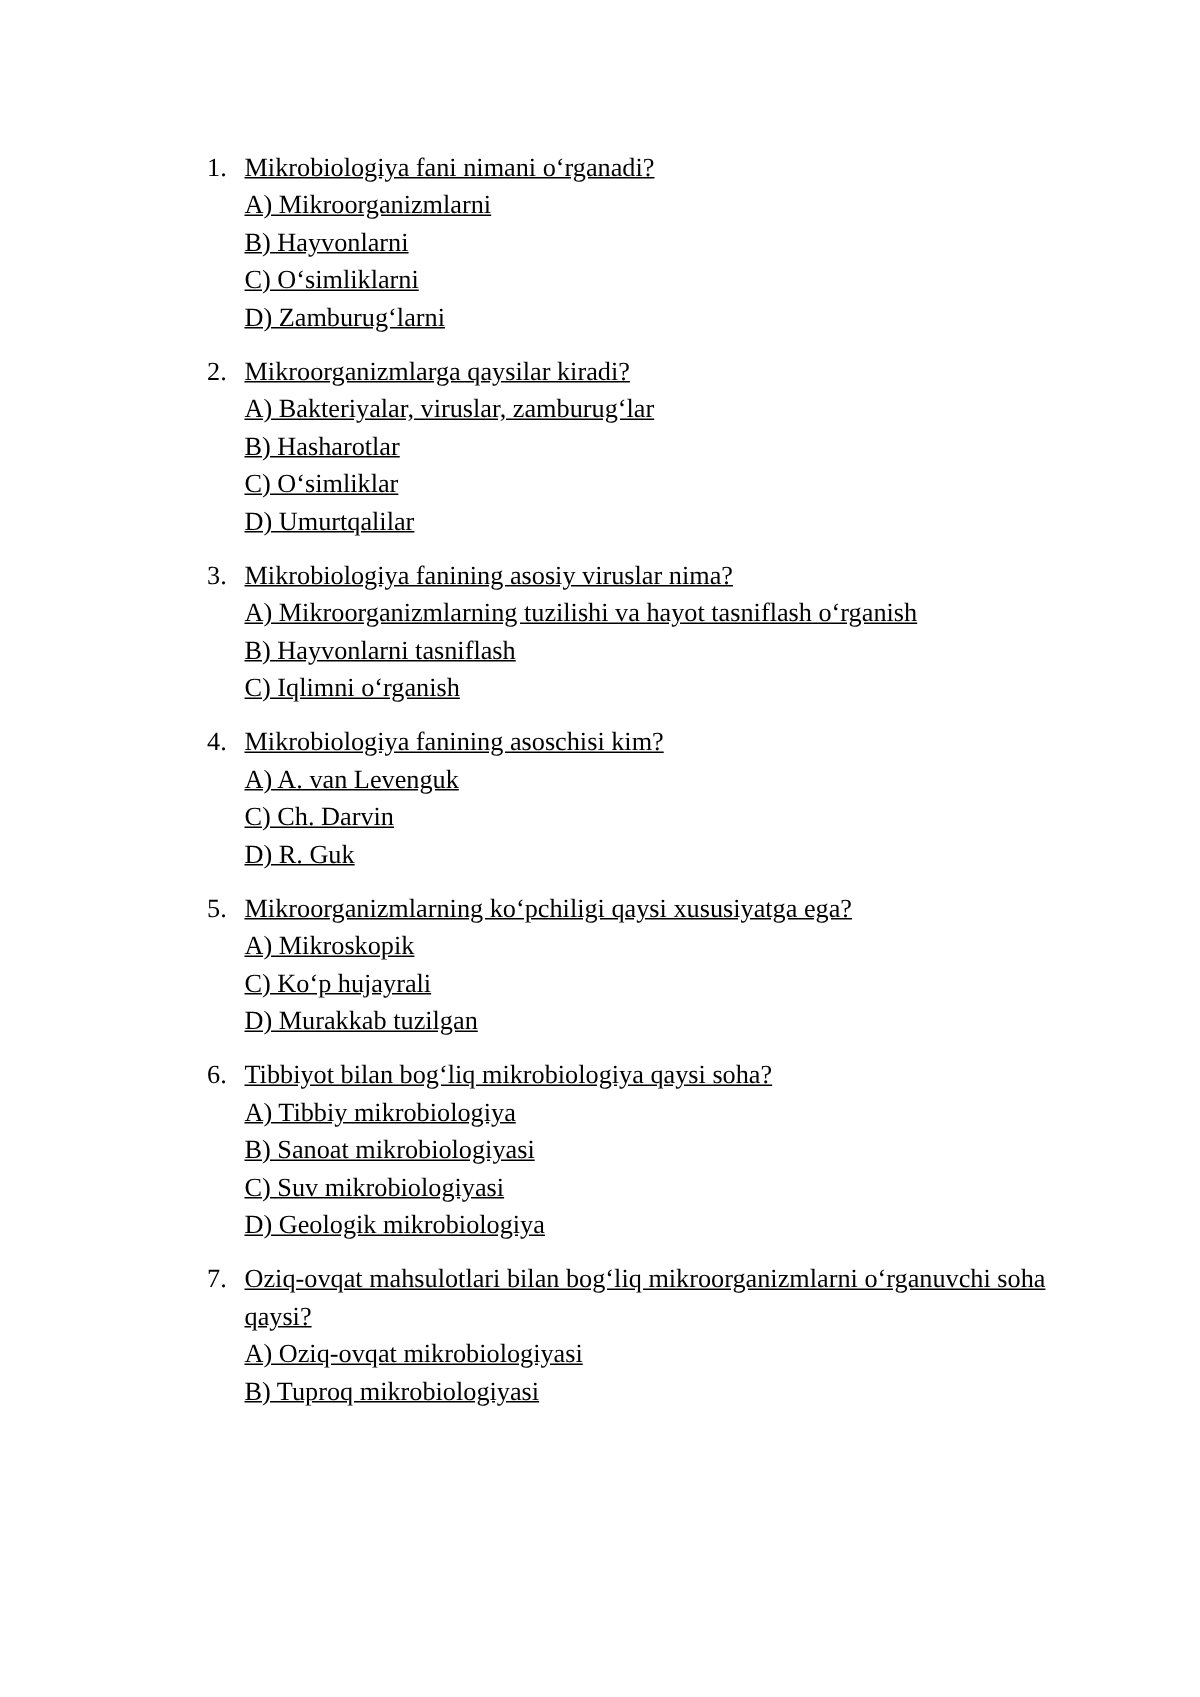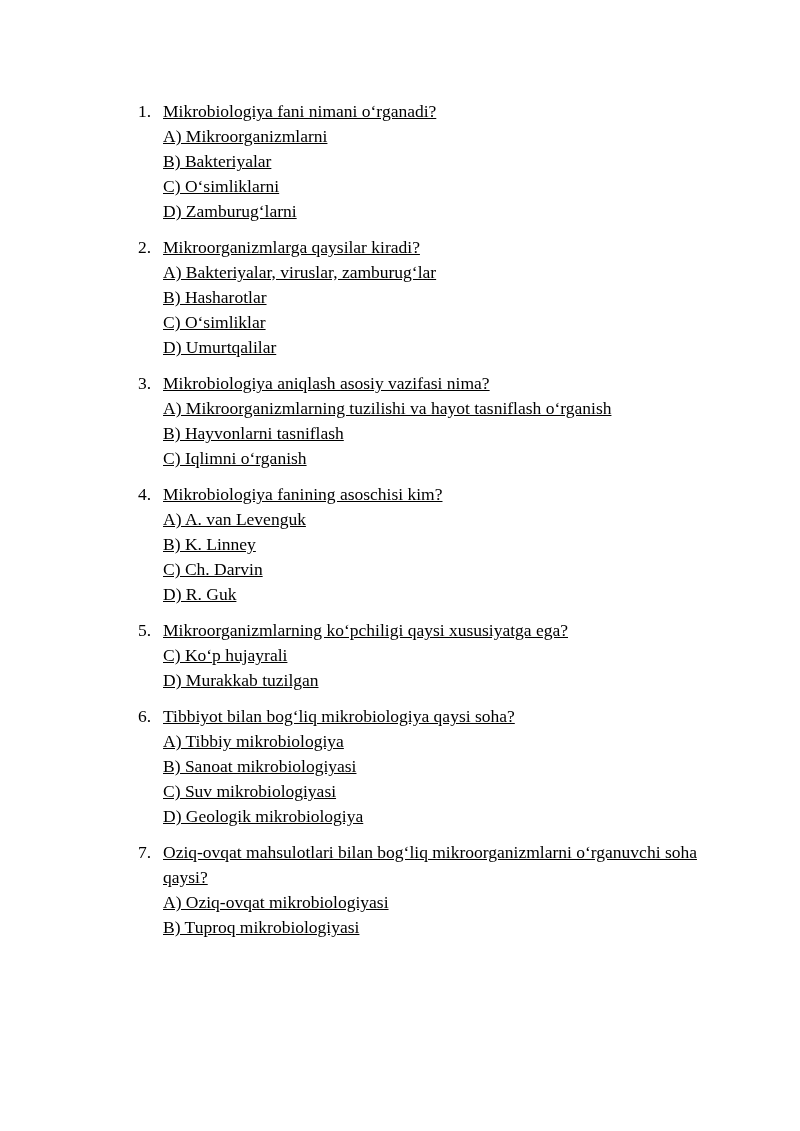--- a/index.html
+++ b/index.html
@@ -54,62 +54,62 @@
 </head>
 <body>
 
 <main class="page">
   <ol class="question-list" id="question-list">
   <li class="question">
     <span class="q-num">1.</span>
     <div class="q-body">
       <div class="q-text">Mikrobiologiya fani nimani o‘rganadi?</div>
     <div class="q-option">A) Mikroorganizmlarni</div>
-          <div class="q-option">B) Bakteriyalar</div>
+          <div class="q-option">B) Hayvonlarni</div>
           <div class="q-option">C) O‘simliklarni</div>
           <div class="q-option">D) Zamburug‘larni</div>
         </div>
   </li>
 
   <li class="question">
     <span class="q-num">2.</span>
     <div class="q-body">
       <div class="q-text">Mikroorganizmlarga qaysilar kiradi?</div>
     <div class="q-option">A) Bakteriyalar, viruslar, zamburug‘lar</div>
           <div class="q-option">B) Hasharotlar</div>
           <div class="q-option">C) O‘simliklar</div>
           <div class="q-option">D) Umurtqalilar</div>
         </div>
   </li>
 
   <li class="question">
     <span class="q-num">3.</span>
     <div class="q-body">
-      <div class="q-text">Mikrobiologiya aniqlash asosiy vazifasi nima?</div>
+      <div class="q-text">Mikrobiologiya fanining asosiy viruslar nima?</div>
     <div class="q-option">A) Mikroorganizmlarning tuzilishi va hayot tasniflash o‘rganish</div>
           <div class="q-option">B) Hayvonlarni tasniflash</div>
           <div class="q-option">C) Iqlimni o‘rganish</div>
         </div>
   </li>
 
   <li class="question">
     <span class="q-num">4.</span>
     <div class="q-body">
       <div class="q-text">Mikrobiologiya fanining asoschisi kim?</div>
     <div class="q-option">A) A. van Levenguk</div>
-          <div class="q-option">B) K. Linney</div>
           <div class="q-option">C) Ch. Darvin</div>
           <div class="q-option">D) R. Guk</div>
         </div>
   </li>
 
   <li class="question">
     <span class="q-num">5.</span>
     <div class="q-body">
       <div class="q-text">Mikroorganizmlarning ko‘pchiligi qaysi xususiyatga ega?</div>
+    <div class="q-option">A) Mikroskopik</div>
           <div class="q-option">C) Ko‘p hujayrali</div>
           <div class="q-option">D) Murakkab tuzilgan</div>
         </div>
   </li>
 
   <li class="question">
     <span class="q-num">6.</span>
     <div class="q-body">
       <div class="q-text">Tibbiyot bilan bog‘liq mikrobiologiya qaysi soha?</div>
     <div class="q-option">A) Tibbiy mikrobiologiya</div>

